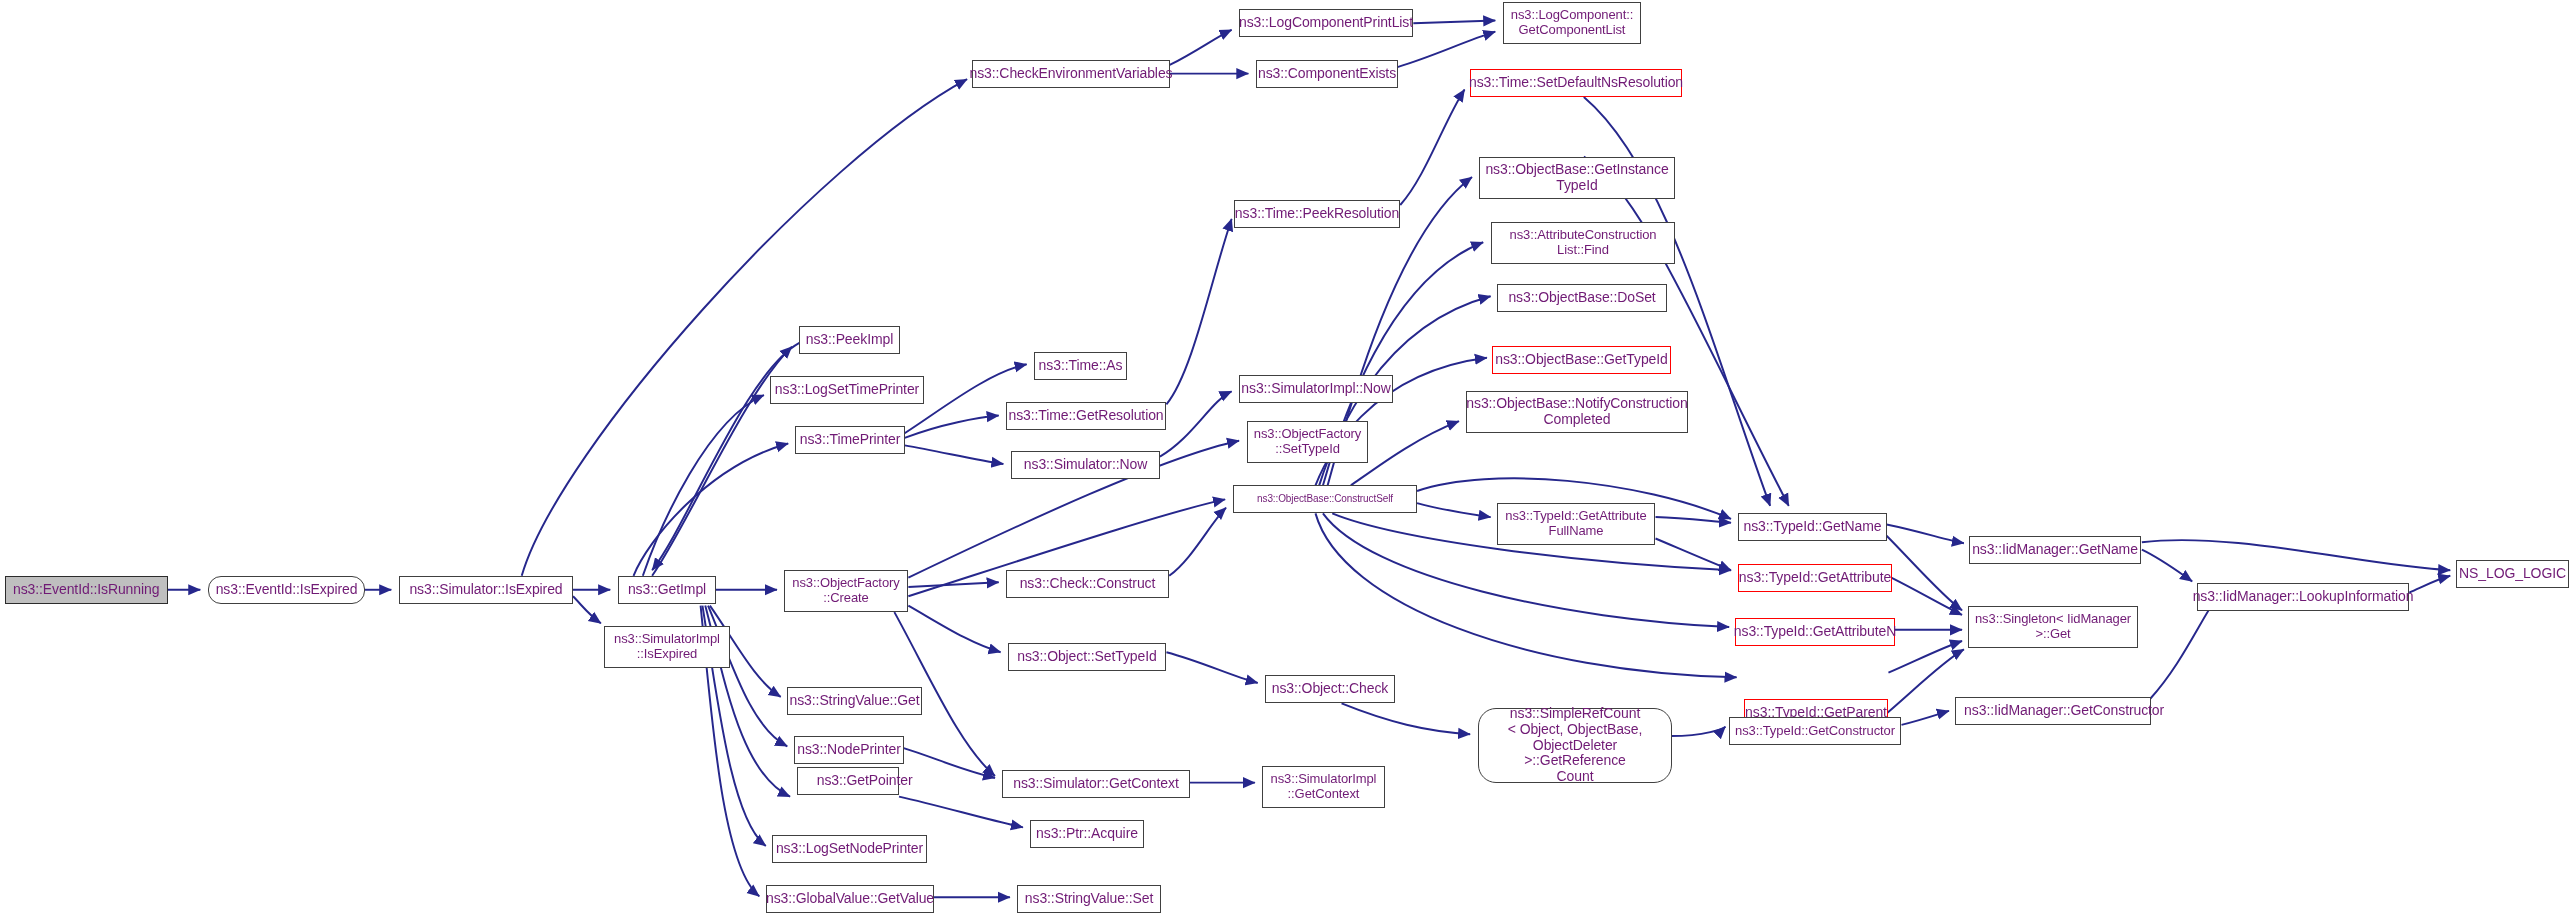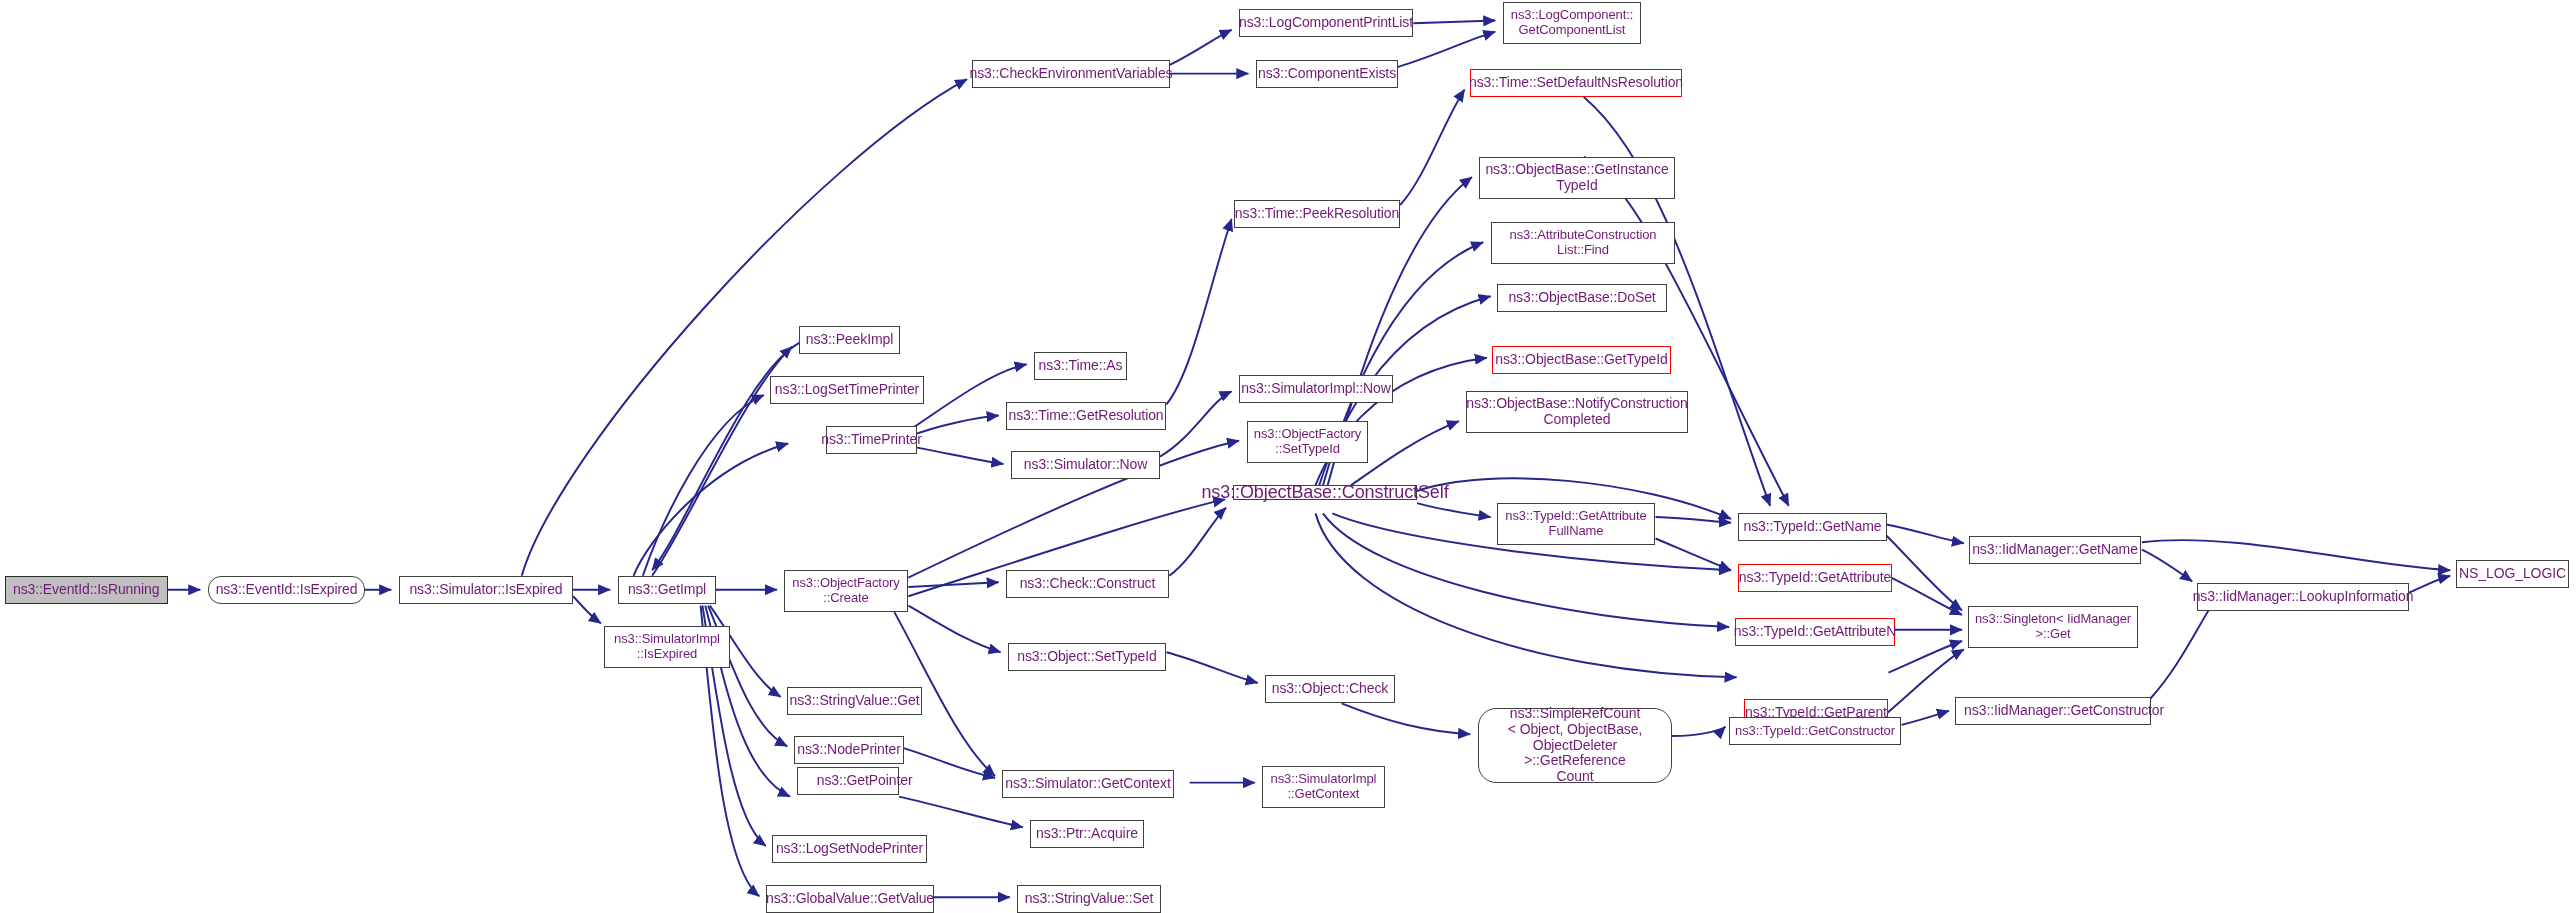--- a/index.html
+++ b/index.html
@@ -91,56 +91,56 @@
   </svg>
   <div id="node-layer">
       <div class="node root" style="left: 4.7px; top: 576px; width: 163px; height: 28px;">ns3::EventId::IsRunning</div>
       <div class="node" style="left: 208px; top: 576px; width: 157px; height: 28px; border-radius: 13px;">ns3::EventId::IsExpired</div>
       <div class="node" style="left: 399px; top: 576px; width: 174px; height: 28px;">ns3::Simulator::IsExpired</div>
       <div class="node" style="left: 618px; top: 576px; width: 98px; height: 28px;">ns3::GetImpl</div>
       <div class="node" style="left: 604px; top: 626px; width: 126px; height: 42px; font-size: 13px;">ns3::SimulatorImpl
 ::IsExpired</div>
       <div class="node" style="left: 799px; top: 326px; width: 101px; height: 28px;">ns3::PeekImpl</div>
       <div class="node" style="left: 770px; top: 376px; width: 154px; height: 28px;">ns3::LogSetTimePrinter</div>
-      <div class="node" style="left: 795px; top: 426px; width: 91px; height: 28px; margin-left: 31px;">ns3::TimePrinter</div>
+      <div class="node" style="left: 795px; top: 426px; width: 110px; height: 28px;">ns3::TimePrinter</div>
       <div class="node" style="left: 784px; top: 570px; width: 124px; height: 42px; font-size: 13px;">ns3::ObjectFactory
 ::Create</div>
       <div class="node" style="left: 787px; top: 687px; width: 135px; height: 28px;">ns3::StringValue::Get</div>
       <div class="node" style="left: 794px; top: 736px; width: 110px; height: 28px;">ns3::NodePrinter</div>
       <div class="node" style="left: 797px; top: 767px; width: 102px; height: 28px; padding-left: 36px;">ns3::GetPointer</div>
       <div class="node" style="left: 772px; top: 835px; width: 155px; height: 28px;">ns3::LogSetNodePrinter</div>
       <div class="node" style="left: 766px; top: 885px; width: 168px; height: 28px;">ns3::GlobalValue::GetValue</div>
       <div class="node" style="left: 972px; top: 60px; width: 198px; height: 28px;">ns3::CheckEnvironmentVariables</div>
       <div class="node" style="left: 1239px; top: 9.3px; width: 174px; height: 28px;">ns3::LogComponentPrintList</div>
       <div class="node" style="left: 1256px; top: 60px; width: 142px; height: 28px;">ns3::ComponentExists</div>
       <div class="node" style="left: 1503px; top: 1.9px; width: 138px; height: 42px; font-size: 13px;">ns3::LogComponent::
 GetComponentList</div>
       <div class="node red" style="left: 1470px; top: 69px; width: 212px; height: 28px;">ns3::Time::SetDefaultNsResolution</div>
       <div class="node" style="left: 1234px; top: 200px; width: 166px; height: 28px;">ns3::Time::PeekResolution</div>
       <div class="node" style="left: 1034px; top: 352px; width: 93px; height: 28px;">ns3::Time::As</div>
       <div class="node" style="left: 1006px; top: 402px; width: 160px; height: 28px;">ns3::Time::GetResolution</div>
       <div class="node" style="left: 1011px; top: 451px; width: 149px; height: 28px;">ns3::Simulator::Now</div>
       <div class="node" style="left: 1239px; top: 375px; width: 154px; height: 28px;">ns3::SimulatorImpl::Now</div>
       <div class="node" style="left: 1247px; top: 421px; width: 121px; height: 42px; font-size: 13px;">ns3::ObjectFactory
 ::SetTypeId</div>
-      <div class="node" style="left: 1233px; top: 485px; width: 184px; height: 15px; font-size: 18px; text-align: center;">ns3::ObjectBase::ConstructSelf</div>
+      <div class="node" style="left: 1233px; top: 485px; width: 184px; height: 28px; font-size: 10px; text-align: center;">ns3::ObjectBase::ConstructSelf</div>
       <div class="node" style="left: 1479px; top: 157px; width: 196px; height: 42px;">ns3::ObjectBase::GetInstance
 TypeId</div>
       <div class="node" style="left: 1491px; top: 222px; width: 184px; height: 42px; font-size: 13px;">ns3::AttributeConstruction
 List::Find</div>
       <div class="node" style="left: 1497px; top: 284px; width: 170px; height: 28px;">ns3::ObjectBase::DoSet</div>
       <div class="node red" style="left: 1492px; top: 346px; width: 179px; height: 28px;">ns3::ObjectBase::GetTypeId</div>
       <div class="node" style="left: 1466px; top: 391px; width: 222px; height: 42px;">ns3::ObjectBase::NotifyConstruction
 Completed</div>
       <div class="node" style="left: 1497px; top: 503px; width: 158px; height: 42px; font-size: 13px;">ns3::TypeId::GetAttribute
 FullName</div>
       <div class="node" style="left: 1006px; top: 570px; width: 163px; height: 28px;">ns3::Check::Construct</div>
       <div class="node" style="left: 1008px; top: 643px; width: 158px; height: 28px;">ns3::Object::SetTypeId</div>
       <div class="node" style="left: 1265px; top: 675px; width: 130px; height: 28px;">ns3::Object::Check</div>
-      <div class="node" style="left: 1002px; top: 770px; width: 172px; height: 28px;">ns3::Simulator::GetContext</div>
+      <div class="node" style="left: 1002px; top: 770px; width: 188px; height: 28px;">ns3::Simulator::GetContext</div>
       <div class="node" style="left: 1030px; top: 820px; width: 114px; height: 28px;">ns3::Ptr::Acquire</div>
       <div class="node" style="left: 1262px; top: 766px; width: 123px; height: 42px; font-size: 13px;">ns3::SimulatorImpl
 ::GetContext</div>
       <div class="node" style="left: 1017px; top: 885px; width: 144px; height: 28px;">ns3::StringValue::Set</div>
       <div class="node" style="left: 1478px; top: 708px; width: 194px; height: 75px; border-radius: 18px;">ns3::SimpleRefCount
 &lt; Object, ObjectBase,
  ObjectDeleter &gt;::GetReference
 Count</div>
       <div class="node" style="left: 1738px; top: 513px; width: 149px; height: 28px;">ns3::TypeId::GetName</div>
       <div class="node red" style="left: 1738px; top: 564px; width: 154px; height: 28px;">ns3::TypeId::GetAttribute</div>

